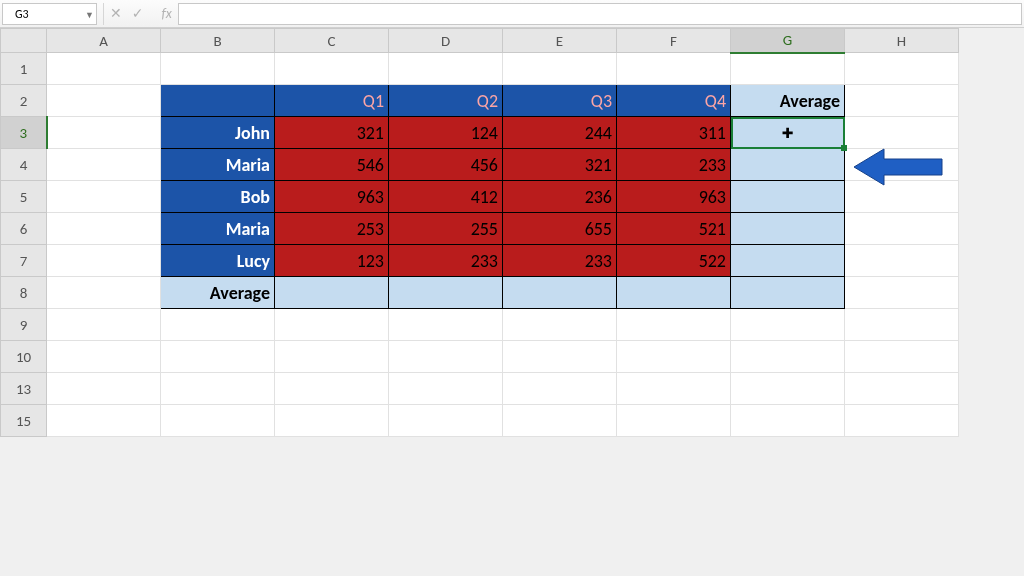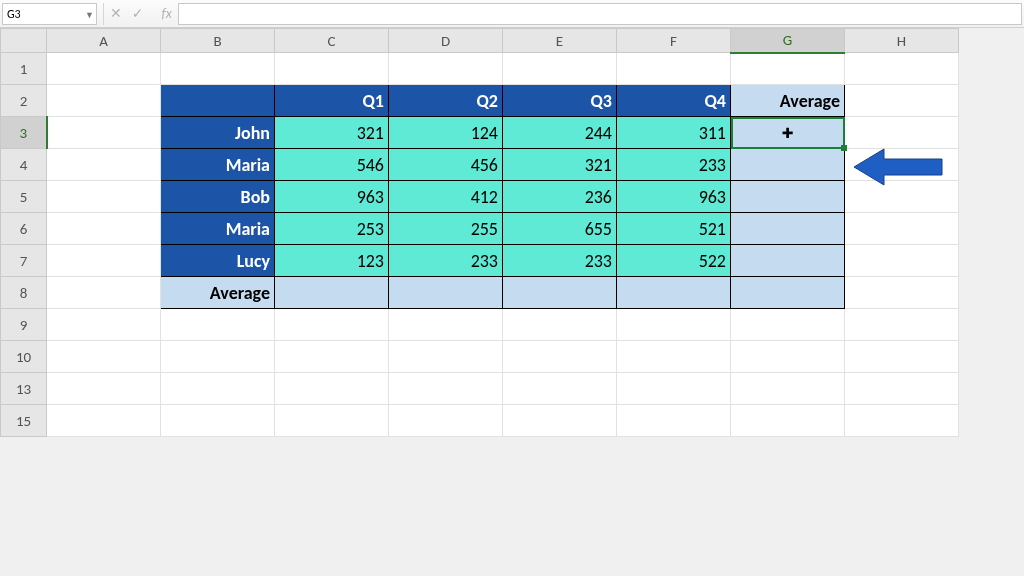--- a/index.html
+++ b/index.html
@@ -21,21 +21,21 @@
     padding: 0 2px;
   }
   .name-box {
     width: 95px;
     height: 22px;
     background: #fff;
     border: 1px solid #c8c8c8;
     font-size: 12px;
     display: flex;
     align-items: center;
-    padding: 0 4px;
+    padding: 0 12px;
     position: relative;
   }
   .name-box .dd {
     position: absolute; right: 2px; top: 50%; transform: translateY(-50%);
     font-size: 9px; color: #777;
   }
   .vsep {
     width: 1px; height: 22px; background: #d6d6d6; margin: 0 6px;
   }
   .fx-icons { display: flex; gap: 10px; align-items: center; }
@@ -77,22 +77,22 @@
   td.cell {
     border: 1px solid #e1e1e1;
     height: 32px;
     font-size: 18px;
     padding: 0 4px;
     text-align: right;
   }
   
   .hdr-blue {
     background: #1c54a8;
-    color: #ffffff;
-    font-weight: bold;
+    color: #fca5a5;
+    font-weight: normal;
     text-align: center;
     border: 1px solid #000 !important;
   }
   .hdr-avg {
     background: #c5dcf0;
     color: #000;
     font-weight: bold;
     text-align: center;
     border: 1px solid #000 !important;
   }
@@ -104,21 +104,21 @@
     border: 1px solid #000 !important;
   }
   .name-avg {
     background: #c5dcf0;
     color: #000;
     font-weight: bold;
     text-align: center;
     border: 1px solid #000 !important;
   }
   .data {
-    background: #5eead4;
+    background: #b91c1c;
     color: #000;
     border: 1px solid #000 !important;
   }
   .avg {
     background: #c5dcf0;
     border: 1px solid #000 !important;
   }
   .selected {
     outline: 2px solid #1a7f37;
     outline-offset: -2px;

